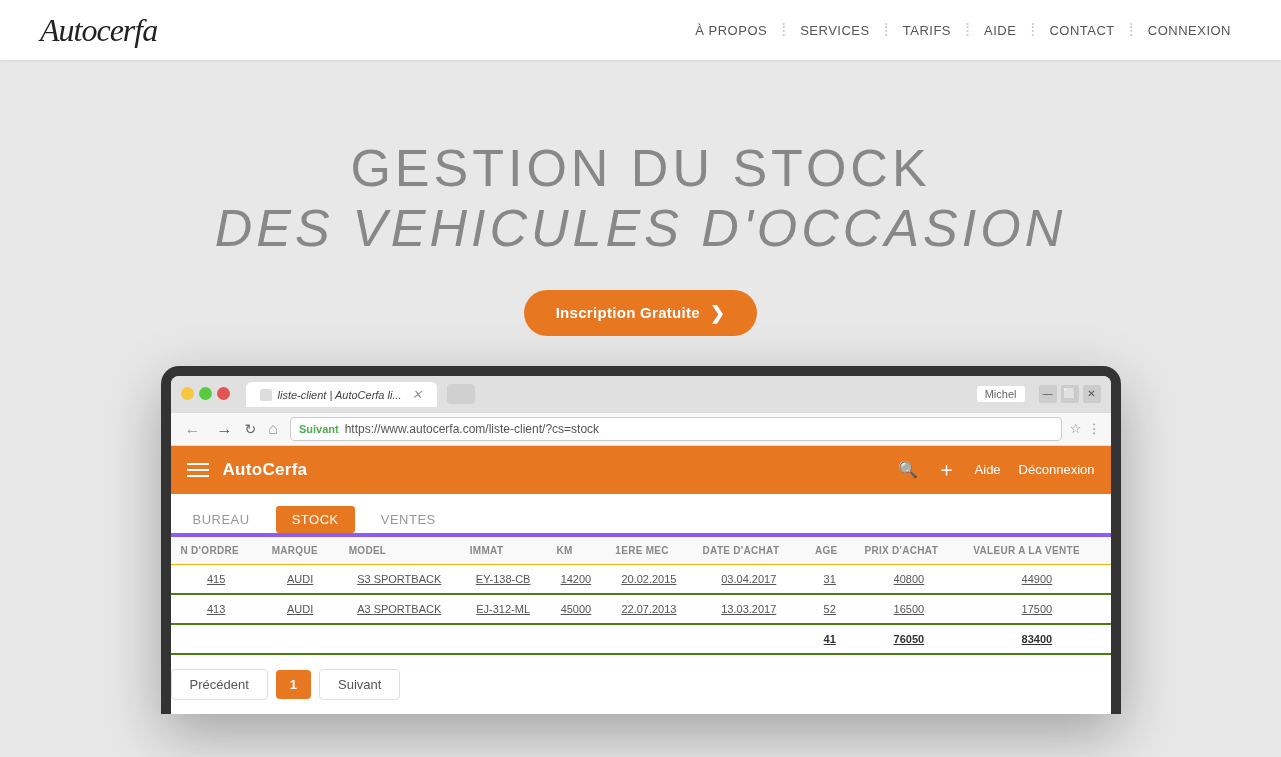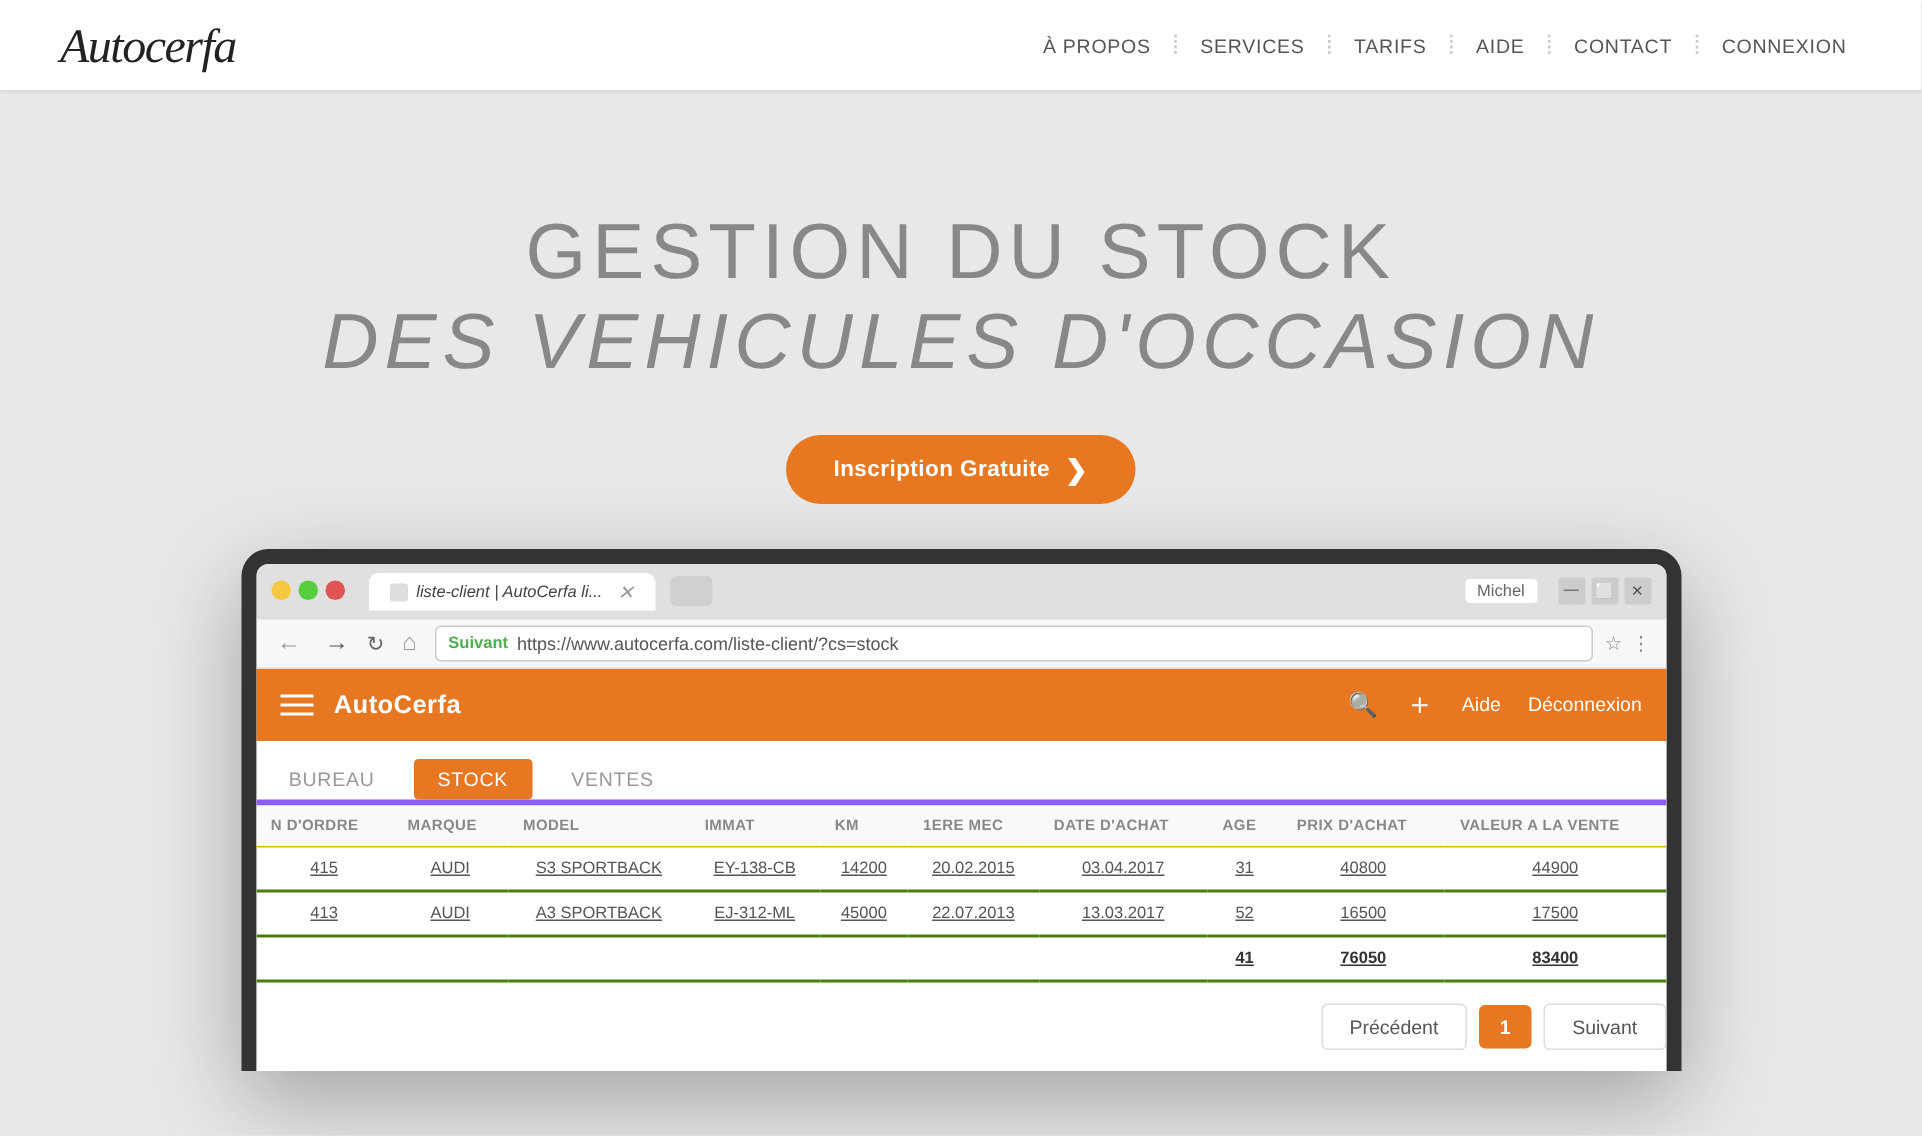--- a/index.html
+++ b/index.html
@@ -361,21 +361,21 @@
     }
     .totals-row td {
       font-weight: 600;
       color: #333;
       border-top: 2px solid #eee;
     }
 
     
     .pagination {
       display: flex;
-      justify-content: flex-end;
+      justify-content: flex-start;
       align-items: center;
       gap: 8px;
       padding: 14px 0;
     }
     .page-btn {
       padding: 7px 18px;
       border: 1px solid #ddd;
       background: #fff;
       color: #555;
       border-radius: 4px;

